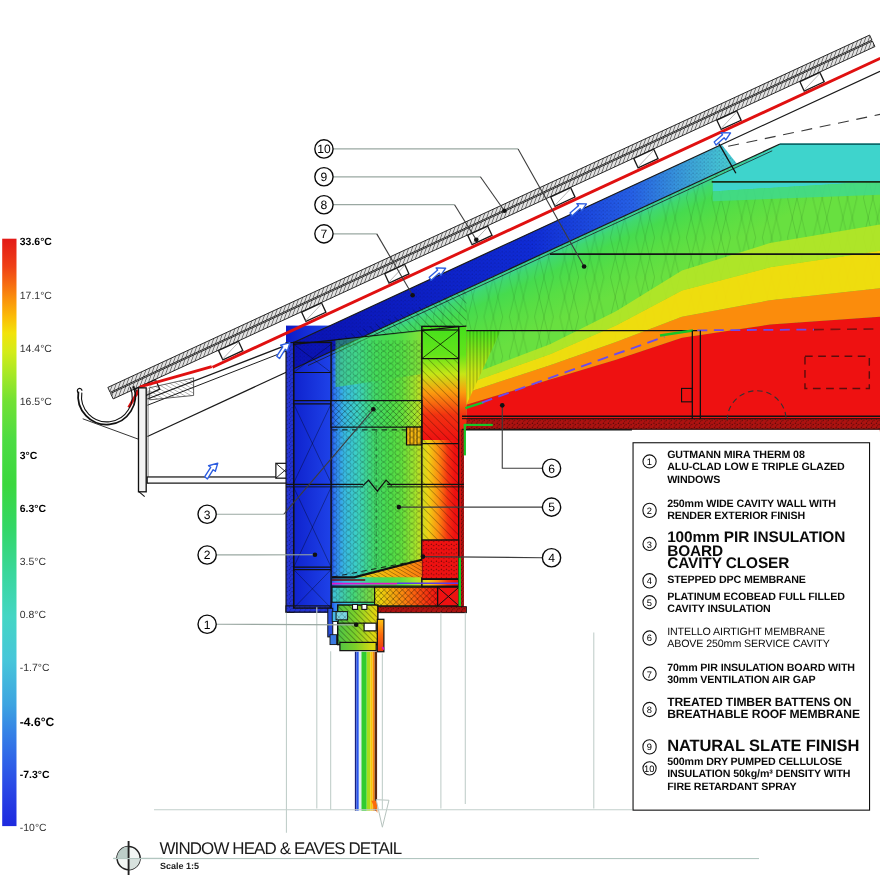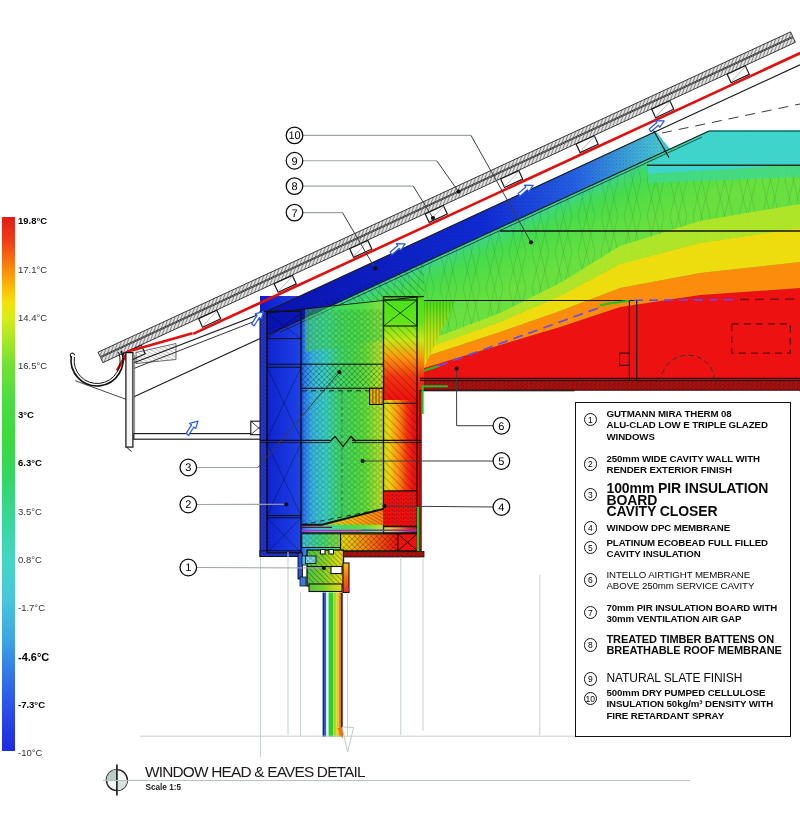--- a/index.html
+++ b/index.html
@@ -447,52 +447,52 @@
 <circle cx="501.4" cy="507" r="8.3" fill="#fff" stroke="#0a0a0a" stroke-width="1.25"></circle>
       <text x="501.4" y="510.9" font-size="11" text-anchor="middle" fill="#000" style="text-rendering:geometricPrecision" font-family="Liberation Sans, sans-serif">4</text>
 <circle cx="501.4" cy="461" r="8.3" fill="#fff" stroke="#0a0a0a" stroke-width="1.25"></circle>
       <text x="501.4" y="464.9" font-size="11" text-anchor="middle" fill="#000" style="text-rendering:geometricPrecision" font-family="Liberation Sans, sans-serif">5</text>
 <circle cx="501.4" cy="425.7" r="8.3" fill="#fff" stroke="#0a0a0a" stroke-width="1.25"></circle>
       <text x="501.4" y="429.59999999999997" font-size="11" text-anchor="middle" fill="#000" style="text-rendering:geometricPrecision" font-family="Liberation Sans, sans-serif">6</text>
     </svg></div>
 
 <div class="abs" style="left:2px;top:217px;width:13px;height:533.5px;background:linear-gradient(to bottom,#e31a17 0%,#ef4016 4.7%,#f66b11 7.7%,#fa920c 10.3%,#fbbc06 13.3%,#f2e30a 16.1%,#d3ec19 19.3%,#a6e826 23.1%,#72e134 27.7%,#4cdc43 34.3%,#3bd83e 41.8%,#33d767 49.3%,#39d79b 56.8%,#44d6c4 64.3%,#47c6da 71.8%,#3da4e1 79.3%,#3582e6 84%,#2f64e8 88.7%,#2a48e6 93.4%,#2336e2 97.1%,#1e2adf 100%)"></div>
 
-<div style="position:absolute;left:18px;top:215.3px;font-size:9.5px;font-weight:700;color:#000;white-space:nowrap">19.8°C</div>
+<div style="position:absolute;left:18px;top:215.3px;font-size:9.5px;font-weight:700;color:#000;white-space:nowrap">33.6°C</div>
 <div style="position:absolute;left:18px;top:263.7px;font-size:9.5px;font-weight:400;color:#333;white-space:nowrap">17.1°C</div>
 <div style="position:absolute;left:18px;top:312.0px;font-size:9.5px;font-weight:400;color:#333;white-space:nowrap">14.4°C</div>
 <div style="position:absolute;left:18px;top:360.4px;font-size:9.5px;font-weight:400;color:#333;white-space:nowrap">16.5°C</div>
 <div style="position:absolute;left:18px;top:408.7px;font-size:9.5px;font-weight:700;color:#000;white-space:nowrap">3°C</div>
 <div style="position:absolute;left:18px;top:457.1px;font-size:9.5px;font-weight:700;color:#000;white-space:nowrap">6.3°C</div>
 <div style="position:absolute;left:18px;top:505.5px;font-size:9.5px;font-weight:400;color:#333;white-space:nowrap">3.5°C</div>
 <div style="position:absolute;left:18px;top:553.8px;font-size:9.5px;font-weight:400;color:#333;white-space:nowrap">0.8°C</div>
 <div style="position:absolute;left:18px;top:602.2px;font-size:9.5px;font-weight:400;color:#333;white-space:nowrap">-1.7°C</div>
 <div style="position:absolute;left:18px;top:650.5px;font-size:11px;font-weight:700;color:#000;white-space:nowrap">-4.6°C</div>
 <div style="position:absolute;left:18px;top:698.9px;font-size:9.5px;font-weight:700;color:#000;white-space:nowrap">-7.3°C</div>
 <div style="position:absolute;left:18px;top:747.3px;font-size:9.5px;font-weight:400;color:#333;white-space:nowrap">-10°C</div>
 
 <div class="abs" style="left:574.5px;top:402px;width:216px;height:335px;border:1.3px solid #111;background:#fff;box-sizing:border-box"></div>
 <div style="position:absolute;left:583.5px;top:412.8px;width:13.5px;height:13.5px;border:1.2px solid #111;border-radius:50%;font-size:8.5px;line-height:13.2px;text-align:center;box-sizing:border-box;font-weight:400">1</div>
 <div style="position:absolute;left:606.5px;top:408.2px;width:182px;font-size:9.7px;line-height:11.3px;font-weight:700;letter-spacing:-0.1px;color:#0a0a0a">GUTMANN MIRA THERM 08<br>ALU-CLAD LOW E TRIPLE GLAZED<br>WINDOWS</div>
 <div style="position:absolute;left:583.5px;top:457.1px;width:13.5px;height:13.5px;border:1.2px solid #111;border-radius:50%;font-size:8.5px;line-height:13.2px;text-align:center;box-sizing:border-box;font-weight:400">2</div>
 <div style="position:absolute;left:606.5px;top:452.8px;width:182px;font-size:9.7px;line-height:11.3px;font-weight:700;letter-spacing:-0.1px;color:#0a0a0a">250mm WIDE CAVITY WALL WITH<br>RENDER EXTERIOR FINISH</div>
 <div style="position:absolute;left:583.5px;top:487.6px;width:13.5px;height:13.5px;border:1.2px solid #111;border-radius:50%;font-size:8.5px;line-height:13.2px;text-align:center;box-sizing:border-box;font-weight:400">3</div>
 <div style="position:absolute;left:606.5px;top:483.3px;width:182px;font-size:14px;line-height:11.3px;font-weight:700;letter-spacing:-0.1px;color:#0a0a0a">100mm PIR INSULATION BOARD<br>CAVITY CLOSER</div>
 <div style="position:absolute;left:583.5px;top:521.0px;width:13.5px;height:13.5px;border:1.2px solid #111;border-radius:50%;font-size:8.5px;line-height:13.2px;text-align:center;box-sizing:border-box;font-weight:400">4</div>
-<div style="position:absolute;left:606.5px;top:522.1px;width:182px;font-size:9.7px;line-height:11.3px;font-weight:700;letter-spacing:-0.1px;color:#0a0a0a">WINDOW DPC MEMBRANE</div>
+<div style="position:absolute;left:606.5px;top:522.1px;width:182px;font-size:9.7px;line-height:11.3px;font-weight:700;letter-spacing:-0.1px;color:#0a0a0a">STEPPED DPC MEMBRANE</div>
 <div style="position:absolute;left:583.5px;top:540.9px;width:13.5px;height:13.5px;border:1.2px solid #111;border-radius:50%;font-size:8.5px;line-height:13.2px;text-align:center;box-sizing:border-box;font-weight:400">5</div>
 <div style="position:absolute;left:606.5px;top:536.6px;width:182px;font-size:9.7px;line-height:11.3px;font-weight:700;letter-spacing:-0.1px;color:#0a0a0a">PLATINUM ECOBEAD FULL FILLED<br>CAVITY INSULATION</div>
 <div style="position:absolute;left:583.5px;top:573.1px;width:13.5px;height:13.5px;border:1.2px solid #111;border-radius:50%;font-size:8.5px;line-height:13.2px;text-align:center;box-sizing:border-box;font-weight:400">6</div>
 <div style="position:absolute;left:606.5px;top:568.9px;width:182px;font-size:9.7px;line-height:11.3px;font-weight:400;letter-spacing:-0.1px;color:#0a0a0a">INTELLO AIRTIGHT MEMBRANE<br>ABOVE 250mm SERVICE CAVITY</div>
 <div style="position:absolute;left:583.5px;top:605.8px;width:13.5px;height:13.5px;border:1.2px solid #111;border-radius:50%;font-size:8.5px;line-height:13.2px;text-align:center;box-sizing:border-box;font-weight:400">7</div>
 <div style="position:absolute;left:606.5px;top:601.5px;width:182px;font-size:9.7px;line-height:11.3px;font-weight:700;letter-spacing:-0.1px;color:#0a0a0a">70mm PIR INSULATION BOARD WITH<br>30mm VENTILATION AIR GAP</div>
 <div style="position:absolute;left:583.5px;top:638.0px;width:13.5px;height:13.5px;border:1.2px solid #111;border-radius:50%;font-size:8.5px;line-height:13.2px;text-align:center;box-sizing:border-box;font-weight:400">8</div>
 <div style="position:absolute;left:606.5px;top:633.8px;width:182px;font-size:11px;line-height:11.3px;font-weight:700;letter-spacing:-0.1px;color:#0a0a0a">TREATED TIMBER BATTENS ON<br>BREATHABLE ROOF MEMBRANE</div>
 <div style="position:absolute;left:583.5px;top:672.0px;width:13.5px;height:13.5px;border:1.2px solid #111;border-radius:50%;font-size:8.5px;line-height:13.2px;text-align:center;box-sizing:border-box;font-weight:400">9</div>
-<div style="position:absolute;left:606.5px;top:673.1px;width:182px;font-size:12px;line-height:11.3px;font-weight:400;letter-spacing:-0.1px;color:#0a0a0a">NATURAL SLATE FINISH</div>
+<div style="position:absolute;left:606.5px;top:673.1px;width:182px;font-size:15px;line-height:11.3px;font-weight:700;letter-spacing:-0.1px;color:#0a0a0a">NATURAL SLATE FINISH</div>
 <div style="position:absolute;left:583.5px;top:691.8px;width:13.5px;height:13.5px;border:1.2px solid #111;border-radius:50%;font-size:8.5px;line-height:13.2px;text-align:center;box-sizing:border-box;font-weight:400">10</div>
 <div style="position:absolute;left:606.5px;top:687.2px;width:182px;font-size:9.7px;line-height:11.3px;font-weight:700;letter-spacing:-0.1px;color:#0a0a0a">500mm DRY PUMPED CELLULOSE<br>INSULATION 50kg/m³ DENSITY WITH<br>FIRE RETARDANT SPRAY</div>
 
 <svg class="abs" style="left:98px;top:758px" width="50" height="50" viewBox="0 0 50 50">
 <line x1="5" y1="22.3" x2="50" y2="22.3" stroke="#b2c6c0" stroke-width="1.2"></line>
 <circle cx="18.9" cy="22.1" r="10.5" fill="#f2f6f4" stroke="#222" stroke-width="1.4"></circle>
 <path d="M18.9,22.1 L8.4,22.1 A10.5,10.5 0 0 1 18.9,11.6 Z" fill="#bccdc8"></path>
 <path d="M18.9,22.1 L29.4,22.1 A10.5,10.5 0 0 1 18.9,32.6 Z" fill="#d8e2de"></path>
 <line x1="18.9" y1="6.5" x2="18.9" y2="37.5" stroke="#222" stroke-width="1.7"></line>
 </svg>

